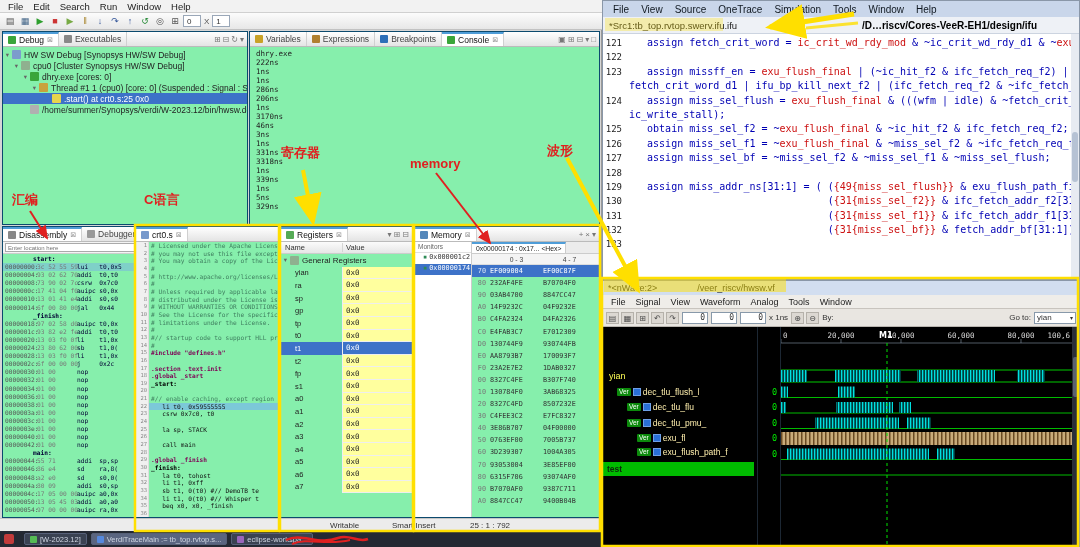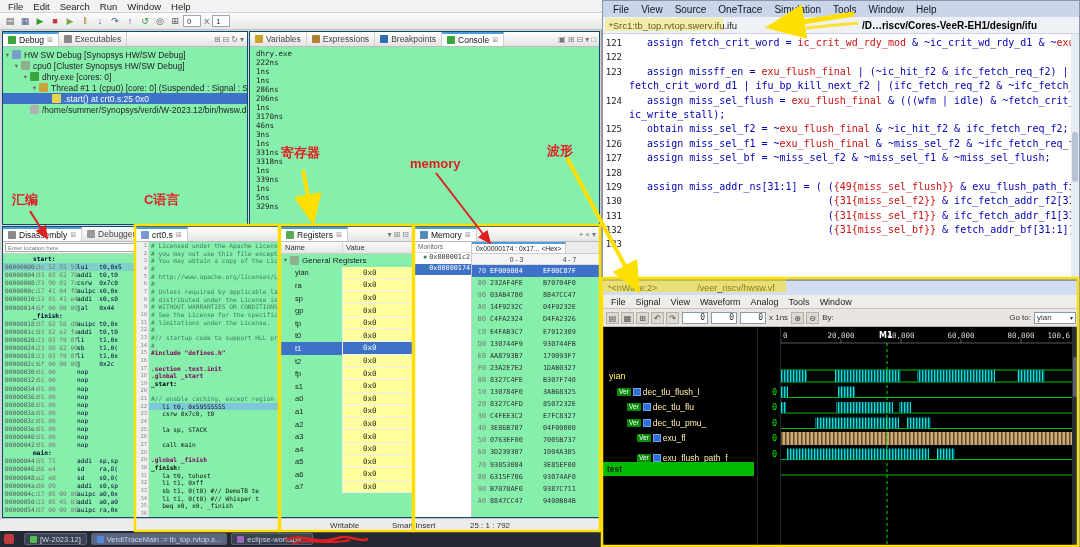--- a/index.html
+++ b/index.html
@@ -58,21 +58,21 @@
 .ed-row.d .ed-txt{color:#7f0055;font-weight:bold}
 .ed-row.l .ed-txt{color:#000;font-weight:bold}
 .ed-row.cur{background:#7cc8d8}
 
 .cols{display:flex;height:12px;background:linear-gradient(#fbfbfb,#e6e6e6);border-bottom:1px solid #ccc;font-size:7.5px;color:#333;align-items:center}
 .col-name{width:62px;padding-left:4px;border-right:1px solid #d5d5d5}
 .col-val{flex:1;padding-left:3px}
 .reg-grp{display:flex;align-items:center;height:12.6px;font-size:8px;color:#222}
 .reg-row{display:flex;height:12.6px;font-size:7.5px;align-items:stretch;color:#222}
 .reg-name{width:62px;padding-left:14px;display:flex;align-items:center;border-right:1px solid #eee}
-.reg-val{flex:1;background:#ffff9e;border-bottom:1px solid #eee;padding-left:20px;display:flex;align-items:center;font-family:"DejaVu Sans Mono",monospace}
+.reg-val{flex:1;background:#ffff9e;border-bottom:1px solid #eee;padding-left:3px;display:flex;align-items:center;font-family:"DejaVu Sans Mono",monospace}
 .reg-row.sel{background:#3d72c8;color:#fff}
 .reg-row.sel .reg-val{background:#3d72c8;color:#fff}
 
 .mem-body{display:flex;height:276px}
 .mons{width:57px;border-right:1px solid #ccc;background:#fff}
 .mons-title{height:11px;font-size:6.5px;color:#666;padding:1px 0 0 3px;border-bottom:1px solid #e0e0e0}
 .mon-row{height:11px;display:flex;font-size:6.8px;font-family:"DejaVu Sans Mono",monospace;color:#333;padding-left:8px;white-space:nowrap}
 .mon-row::before{content:"▪";color:#2e8b57;font-size:7px;margin-right:2px}
 .mon-row.sel{background:#3d72c8;color:#fff}
 .mem-main{flex:1;display:flex;flex-direction:column;overflow:hidden}
@@ -1047,21 +1047,21 @@
         <div class="sig" style="top: 88.5px; left: 24px;">
           <span class="sig-badge">Ver</span>
           <span class="sig-ico"></span>
           <span class="sig-name">dec_tlu_pmu_</span>
         </div>
         <div class="sig" style="top: 104px; left: 34px;">
           <span class="sig-badge">Ver</span>
           <span class="sig-ico"></span>
           <span class="sig-name">exu_fl</span>
         </div>
-        <div class="sig" style="top: 124px; left: 34px;">
+        <div class="sig" style="top: 118px; left: 34px;">
           <span class="sig-badge">Ver</span>
           <span class="sig-ico"></span>
           <span class="sig-name">exu_flush_path_f</span>
         </div>
         <div class="sig sel" style="top: 135px;">
           <span class="sig-name">test</span>
         </div>
       </div>
     <div class="n-values">
         <div class="sigval" style="top: 57.5px;">0</div>

